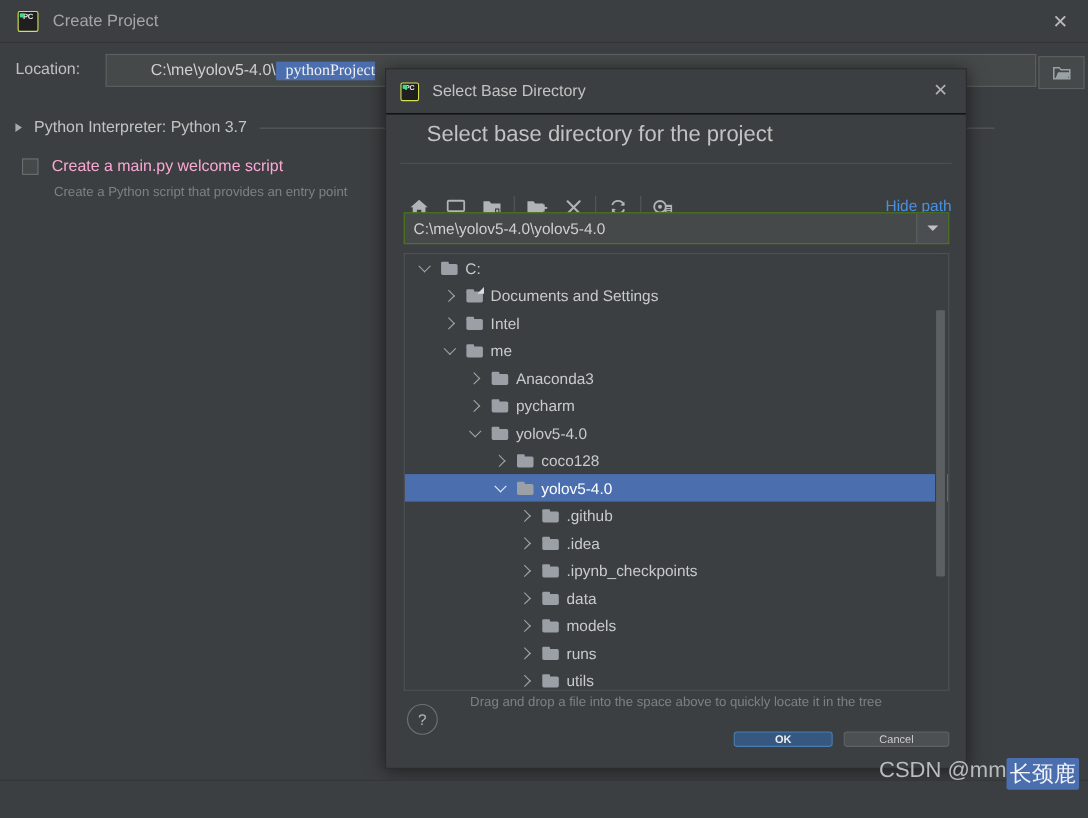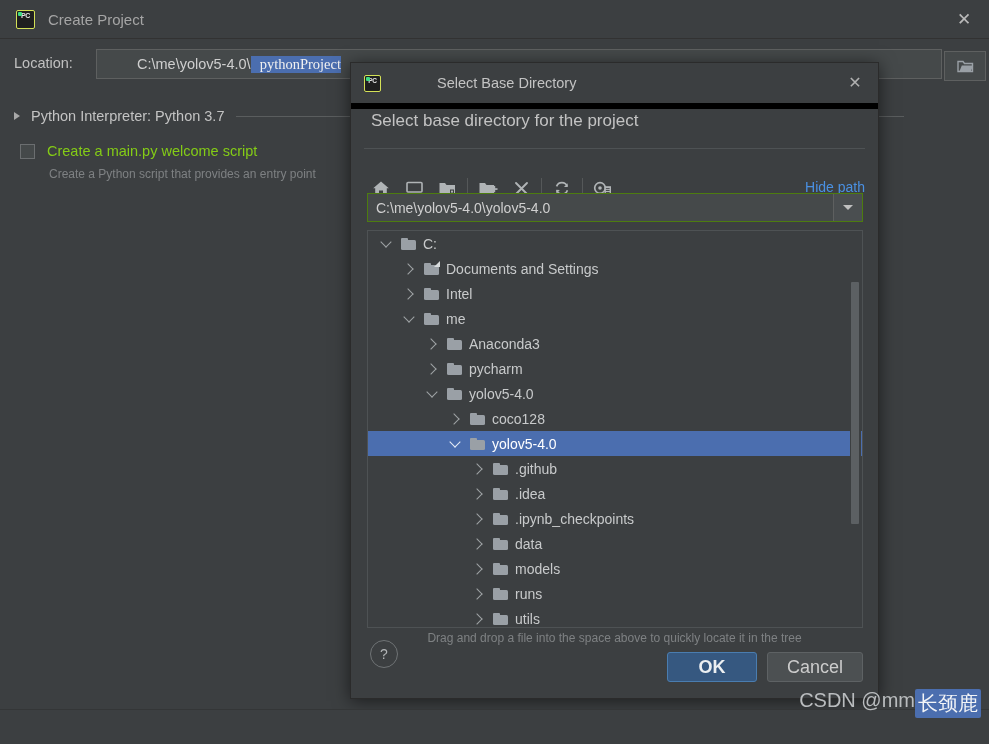--- a/index.html
+++ b/index.html
@@ -67,42 +67,42 @@
     margin-right:11px;flex:none;
   }
   .interp-label{font-size:14.5px;color:#c3c3c3;white-space:nowrap;}
   .interp-line{flex:1;height:1px;background:#5a5d5e;margin-left:12px;margin-right:10px;}
 
   .chk-row{position:absolute;left:20px;top:143px;display:flex;align-items:center;}
   .chkbox{
     width:15px;height:15px;border:1px solid #6b6e70;background:#45494a;
     box-sizing:border-box;margin-right:12px;flex:none;
   }
-  .chk-label{font-size:14.5px;color:#84cc16;}
+  .chk-label{font-size:14.5px;color:#f9a8d4;}
   .chk-sub{position:absolute;left:49px;top:167px;font-size:12px;color:#7e8183;white-space:nowrap;}
 
   
   #dialog{
     position:absolute;left:350px;top:62px;width:529px;height:637px;
     background:#3c3f41;border:1px solid #2b2b2b;
     box-shadow:0 2px 16px rgba(0,0,0,.55);
     box-sizing:border-box;
   }
   .dlg-title{
     position:absolute;left:0;top:0;width:527px;height:40px;
-    display:flex;align-items:center;border-bottom:6px solid #000000;gap:44px;
+    display:flex;align-items:center;border-bottom:1px solid #000000;
   }
   .dlg-title .pc-icon{margin-left:13px;}
   .dlg-title-text{margin-left:12px;font-size:14.5px;color:#c3c3c3;}
   .dlg-close{
     position:absolute;right:12px;top:9px;width:22px;height:22px;
     display:flex;align-items:center;justify-content:center;
     color:#b0b0b0;font-size:16px;font-weight:300;line-height:1;
   }
-  .dlg-sub{position:absolute;left:20px;top:48px;font-size:17px;color:#c3c3c3;}
+  .dlg-sub{position:absolute;left:37px;top:48px;font-size:20px;color:#c3c3c3;}
   .dlg-hr{position:absolute;left:13px;top:85px;width:501px;height:1px;background:#4e5254;}
 
   .toolbar{position:absolute;left:15px;top:108px;width:499px;height:35px;text-decoration:underline;}
   .tb-btn{
     position:absolute;top:2px;width:30px;height:30px;
     display:flex;align-items:center;justify-content:center;
   }
   .tb-sep{position:absolute;top:7px;width:1px;height:20px;background:#555859;}
   .hide-path{
     position:absolute;right:0;top:8px;font-size:14px;color:#4a90e2;
@@ -166,22 +166,22 @@
     position:absolute;left:0;top:568px;width:527px;text-align:center;
     font-size:12px;color:#7e8183;
   }
 
   .help-btn{
     position:absolute;left:19px;top:577px;width:28px;height:28px;border-radius:50%;
     border:1px solid #6f7375;color:#b2b5b7;font-size:14px;
     display:flex;align-items:center;justify-content:center;box-sizing:border-box;
   }
   .btn{
-    position:absolute;top:589px;height:30px;border-radius:3px;box-sizing:border-box;
-    display:flex;align-items:center;justify-content:center;font-size:18px;
+    position:absolute;top:602px;height:14px;border-radius:3px;box-sizing:border-box;
+    display:flex;align-items:center;justify-content:center;font-size:10px;
   }
   .btn-ok{left:316px;width:90px;background:#365880;border:1px solid #4a7db0;color:#eceff1;font-weight:bold;}
   .btn-cancel{left:416px;width:96px;background:#4c5052;border:1px solid #5e6264;color:#ccc;}
 
   
   .watermark{
     position:absolute;right:8px;bottom:26px;font-size:20px;color:#b9bcbe;
     display:flex;align-items:flex-start;white-space:nowrap;
   }
   .watermark .hl{background:#4b6eaf;color:#f2f4f7;padding:1px 3px;border-radius:2px;}

